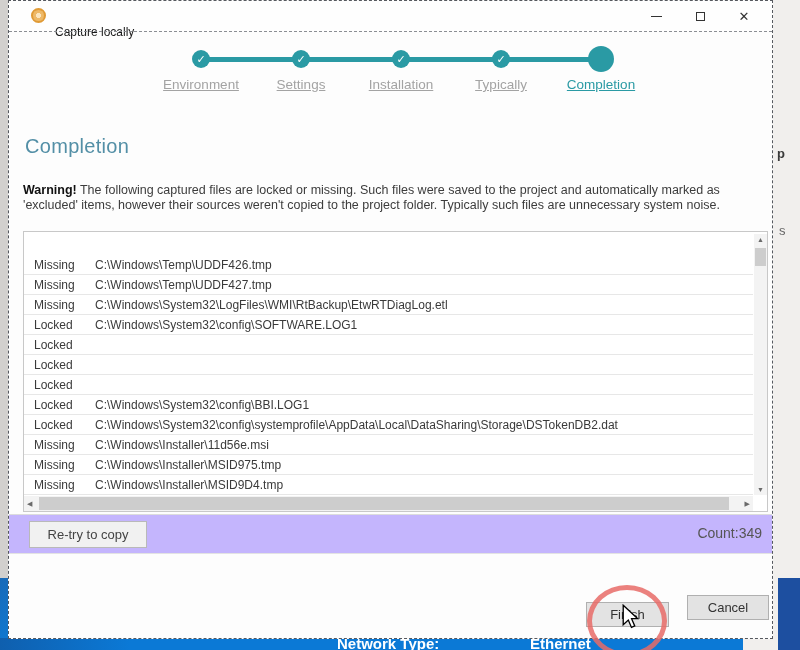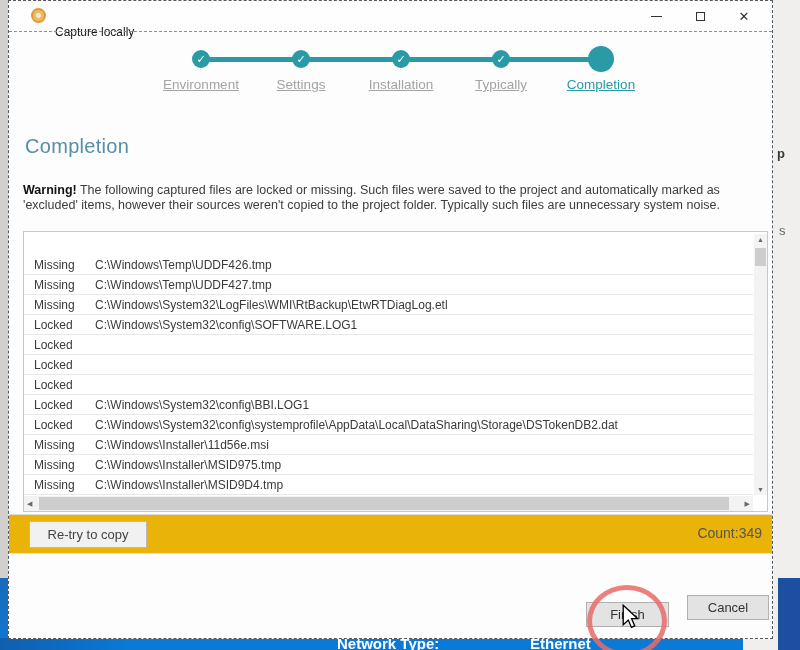--- a/index.html
+++ b/index.html
@@ -63,21 +63,21 @@
   .hscroll { position:absolute; left:0; right:14px; bottom:0; height:15px; background:#f3f3f3; }
   .sb-arrow { position:absolute; font-size:7px; color:#6a6a6a; text-align:center; }
   .v-up    { top:2px; left:0; width:13px; }
   .v-down  { bottom:2px; left:0; width:13px; }
   .h-left  { left:3px; top:4px; }
   .h-right { right:3px; top:4px; }
   .v-thumb { position:absolute; left:1px; top:14px; width:11px; height:18px; background:#cdcdcd; }
   .h-thumb { position:absolute; left:15px; top:1px; width:690px; height:13px; background:#cdcdcd; }
 
   
-  .fstrip { position:absolute; left:0; top:513px; width:100%; height:40px; background:#eab308; border-top:1px solid #dcdcdc; border-bottom:1px solid #e3e3e3; }
+  .fstrip { position:absolute; left:0; top:513px; width:100%; height:40px; background:#c4b5fd; border-top:1px solid #dcdcdc; border-bottom:1px solid #e3e3e3; }
   .retry-btn { position:absolute; left:20px; top:6px; width:118px; height:27px; background:#f1f1f1; border:1px solid #b9b9b9; font-size:13px; color:#444; font-family:inherit; }
   .count { position:absolute; right:10px; top:10px; font-size:14px; color:#555; }
 
   
   .btn { position:absolute; height:25px; background:#e3e3e3; border:1px solid #b0b0b0; font-size:13px; color:#333; font-family:inherit; }
   .finish-btn { left:577px; top:601px; width:83px; }
   .cancel-btn { left:678px; top:594px; width:82px; }
 
   
   .red-circle { position:absolute; left:587px; top:585px; width:80px; height:72px; border-radius:50%;

